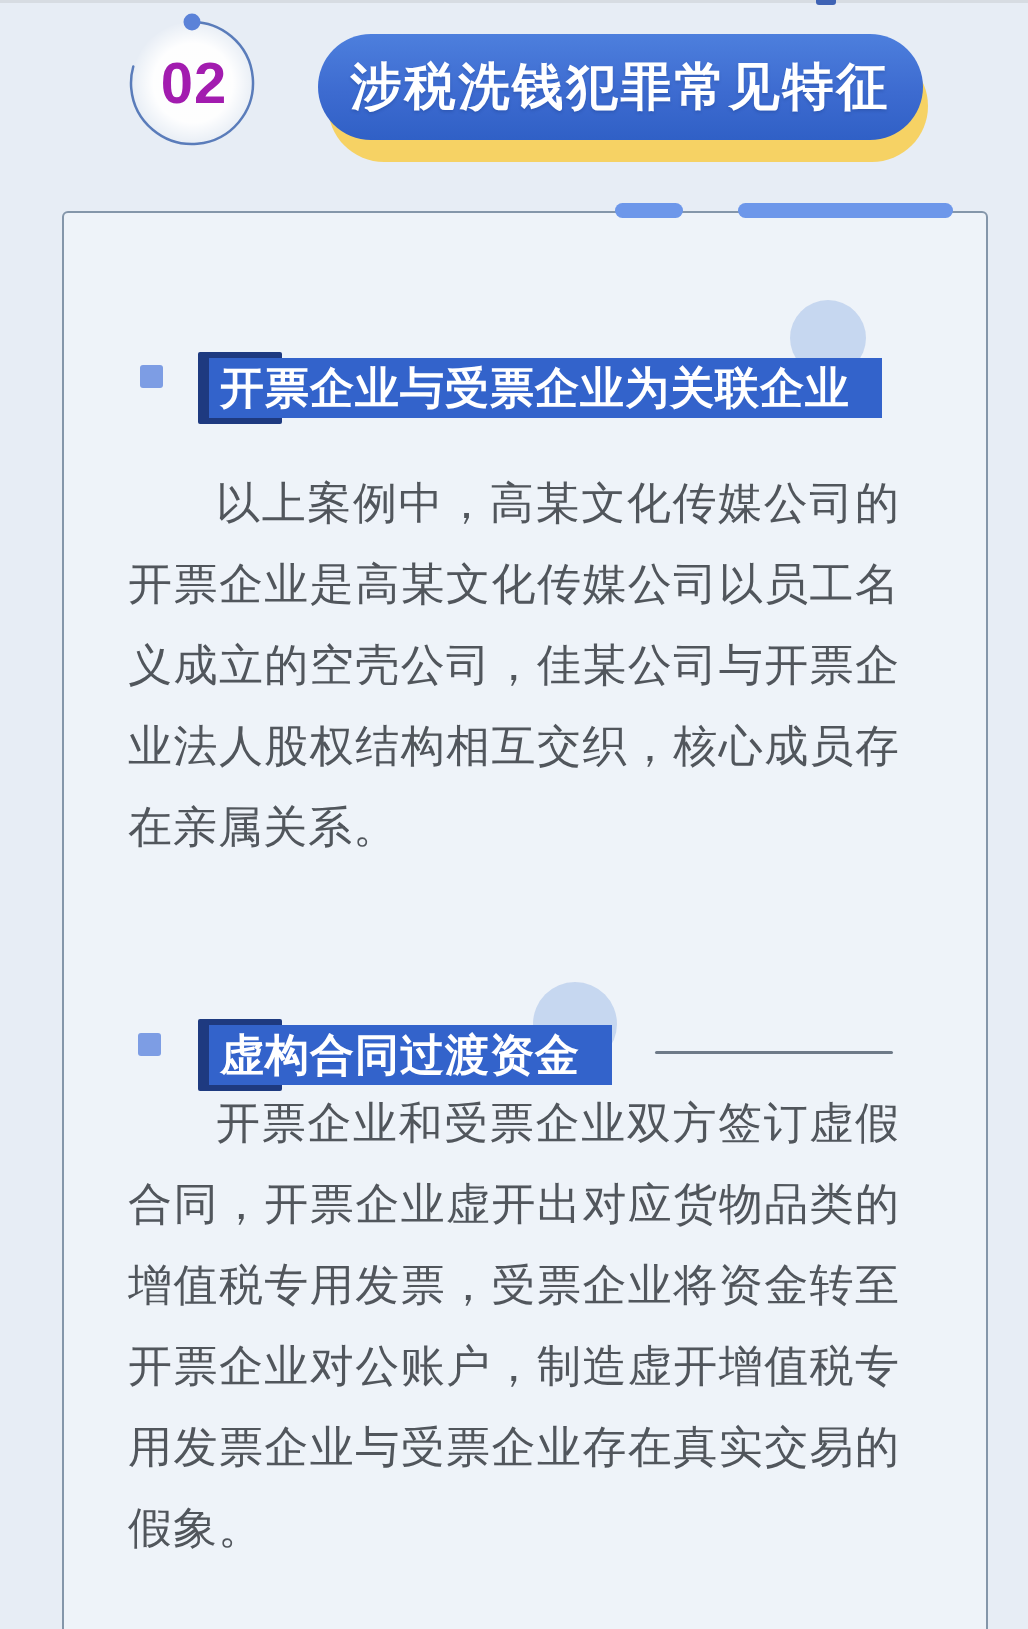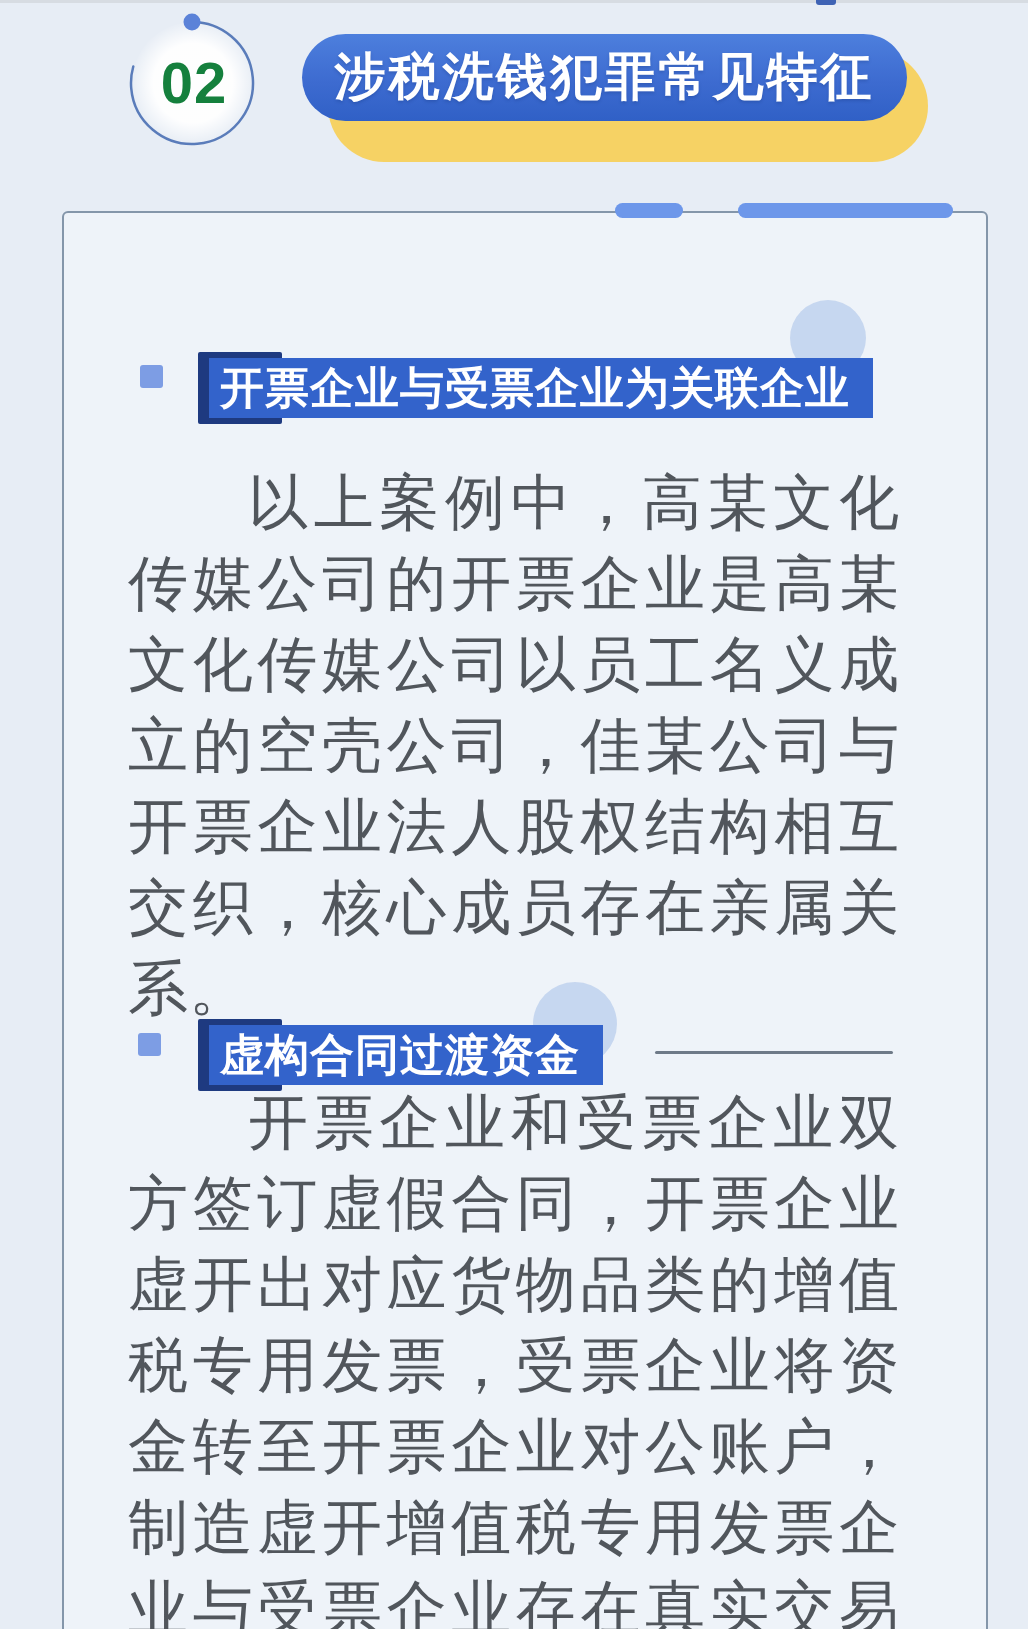--- a/index.html
+++ b/index.html
@@ -11,26 +11,26 @@
   
   .top-strip{position:absolute;left:0;top:0;width:1028px;height:3px;background:#d7dce2;}
   .top-speck{position:absolute;left:816px;top:0;width:20px;height:5px;background:#3f63b4;border-radius:0 0 3px 3px;}
 
   
   .medallion{position:absolute;left:128px;top:12px;width:132px;height:136px;}
   .medallion .glow{position:absolute;left:4px;top:10px;width:122px;height:122px;border-radius:50%;
     background:radial-gradient(circle,rgba(255,255,255,.95) 0 46%,rgba(255,255,255,0) 72%);}
   .medallion svg{position:absolute;left:0;top:0;}
   .medallion .num{position:absolute;left:0;top:0;width:132px;height:140px;display:flex;align-items:center;justify-content:center;
-    font-size:58px;font-weight:700;color:#15803d;letter-spacing:1px;}
+    font-size:58px;font-weight:700;color:#a21caf;letter-spacing:1px;}
 
   
   .banner-wrap{position:absolute;left:302px;top:34px;width:605px;height:114px;}
   .banner-shadow{position:absolute;left:26px;top:16px;width:600px;height:112px;border-radius:56px;background:#f6d264;}
-  .banner{position:absolute;left:0;top:0;width:605px;height:87px;border-radius:57px;
+  .banner{position:absolute;left:16px;top:0;width:605px;height:106px;border-radius:57px;
     background:linear-gradient(180deg,#4d7fdd 0%,#3d6bd0 55%,#3060c6 100%);
     display:flex;align-items:center;justify-content:center;
     color:#ffffff;font-size:51px;font-weight:700;letter-spacing:3px;
     text-shadow:0 2px 3px rgba(20,50,120,.25);}
 
   
   .card{position:absolute;left:62px;top:211px;width:926px;height:1500px;
     border:2px solid #8496aa;border-radius:6px;background:#eef3f9;box-sizing:border-box;}
   .dash{position:absolute;height:15px;border-radius:8px;background:#6d97ea;top:203px;}
   .dash.short{left:615px;width:68px;}
@@ -41,35 +41,35 @@
   .decor-circle.c1{left:790px;top:300px;width:76px;height:76px;}
   .decor-circle.c2{left:533px;top:982px;width:84px;height:84px;}
 
   
   .bullet{position:absolute;width:23px;height:23px;background:#7d9de4;border-radius:3px;}
   .bullet.b1{left:140px;top:365px;}
   .bullet.b2{left:138px;top:1033px;}
 
   
   .sec-title{position:absolute;height:60px;display:flex;align-items:center;
-    padding:0 23px 0 22px;white-space:nowrap;
+    padding:0 32px 0 22px;white-space:nowrap;
     font-size:44px;font-weight:700;color:#ffffff;letter-spacing:1px;}
   .sec-title::before{content:'';position:absolute;left:0;top:-6px;bottom:-6px;width:84px;
     background:#1e3a80;border-radius:2px;z-index:0;}
   .sec-title::after{content:'';position:absolute;left:11px;top:0;bottom:0;right:0;
     background:#3363cb;z-index:1;}
   .sec-title .t{position:relative;z-index:2;}
   .sec-title.s1{left:198px;top:358px;}
   .sec-title.s2{left:198px;top:1025px;align-items:flex-end;}
 
   .rule-line{position:absolute;left:655px;top:1051px;width:238px;height:3px;background:#6e7a88;border-radius:2px;}
 
   
   .para{position:absolute;left:128px;width:772px;
-    font-size:60px;line-height:81px;letter-spacing:1px;color:#51565c;font-weight:500;
+    font-size:44px;line-height:81px;letter-spacing:1px;color:#51565c;font-weight:500;
     text-align:justify;text-indent:2em;}
   .para.p1{top:462px;}
   .para.p2{top:1082px;}
 </style>
 </head>
 <body>
 
 <div class="top-strip"></div>
 <div class="top-speck"></div>
 

